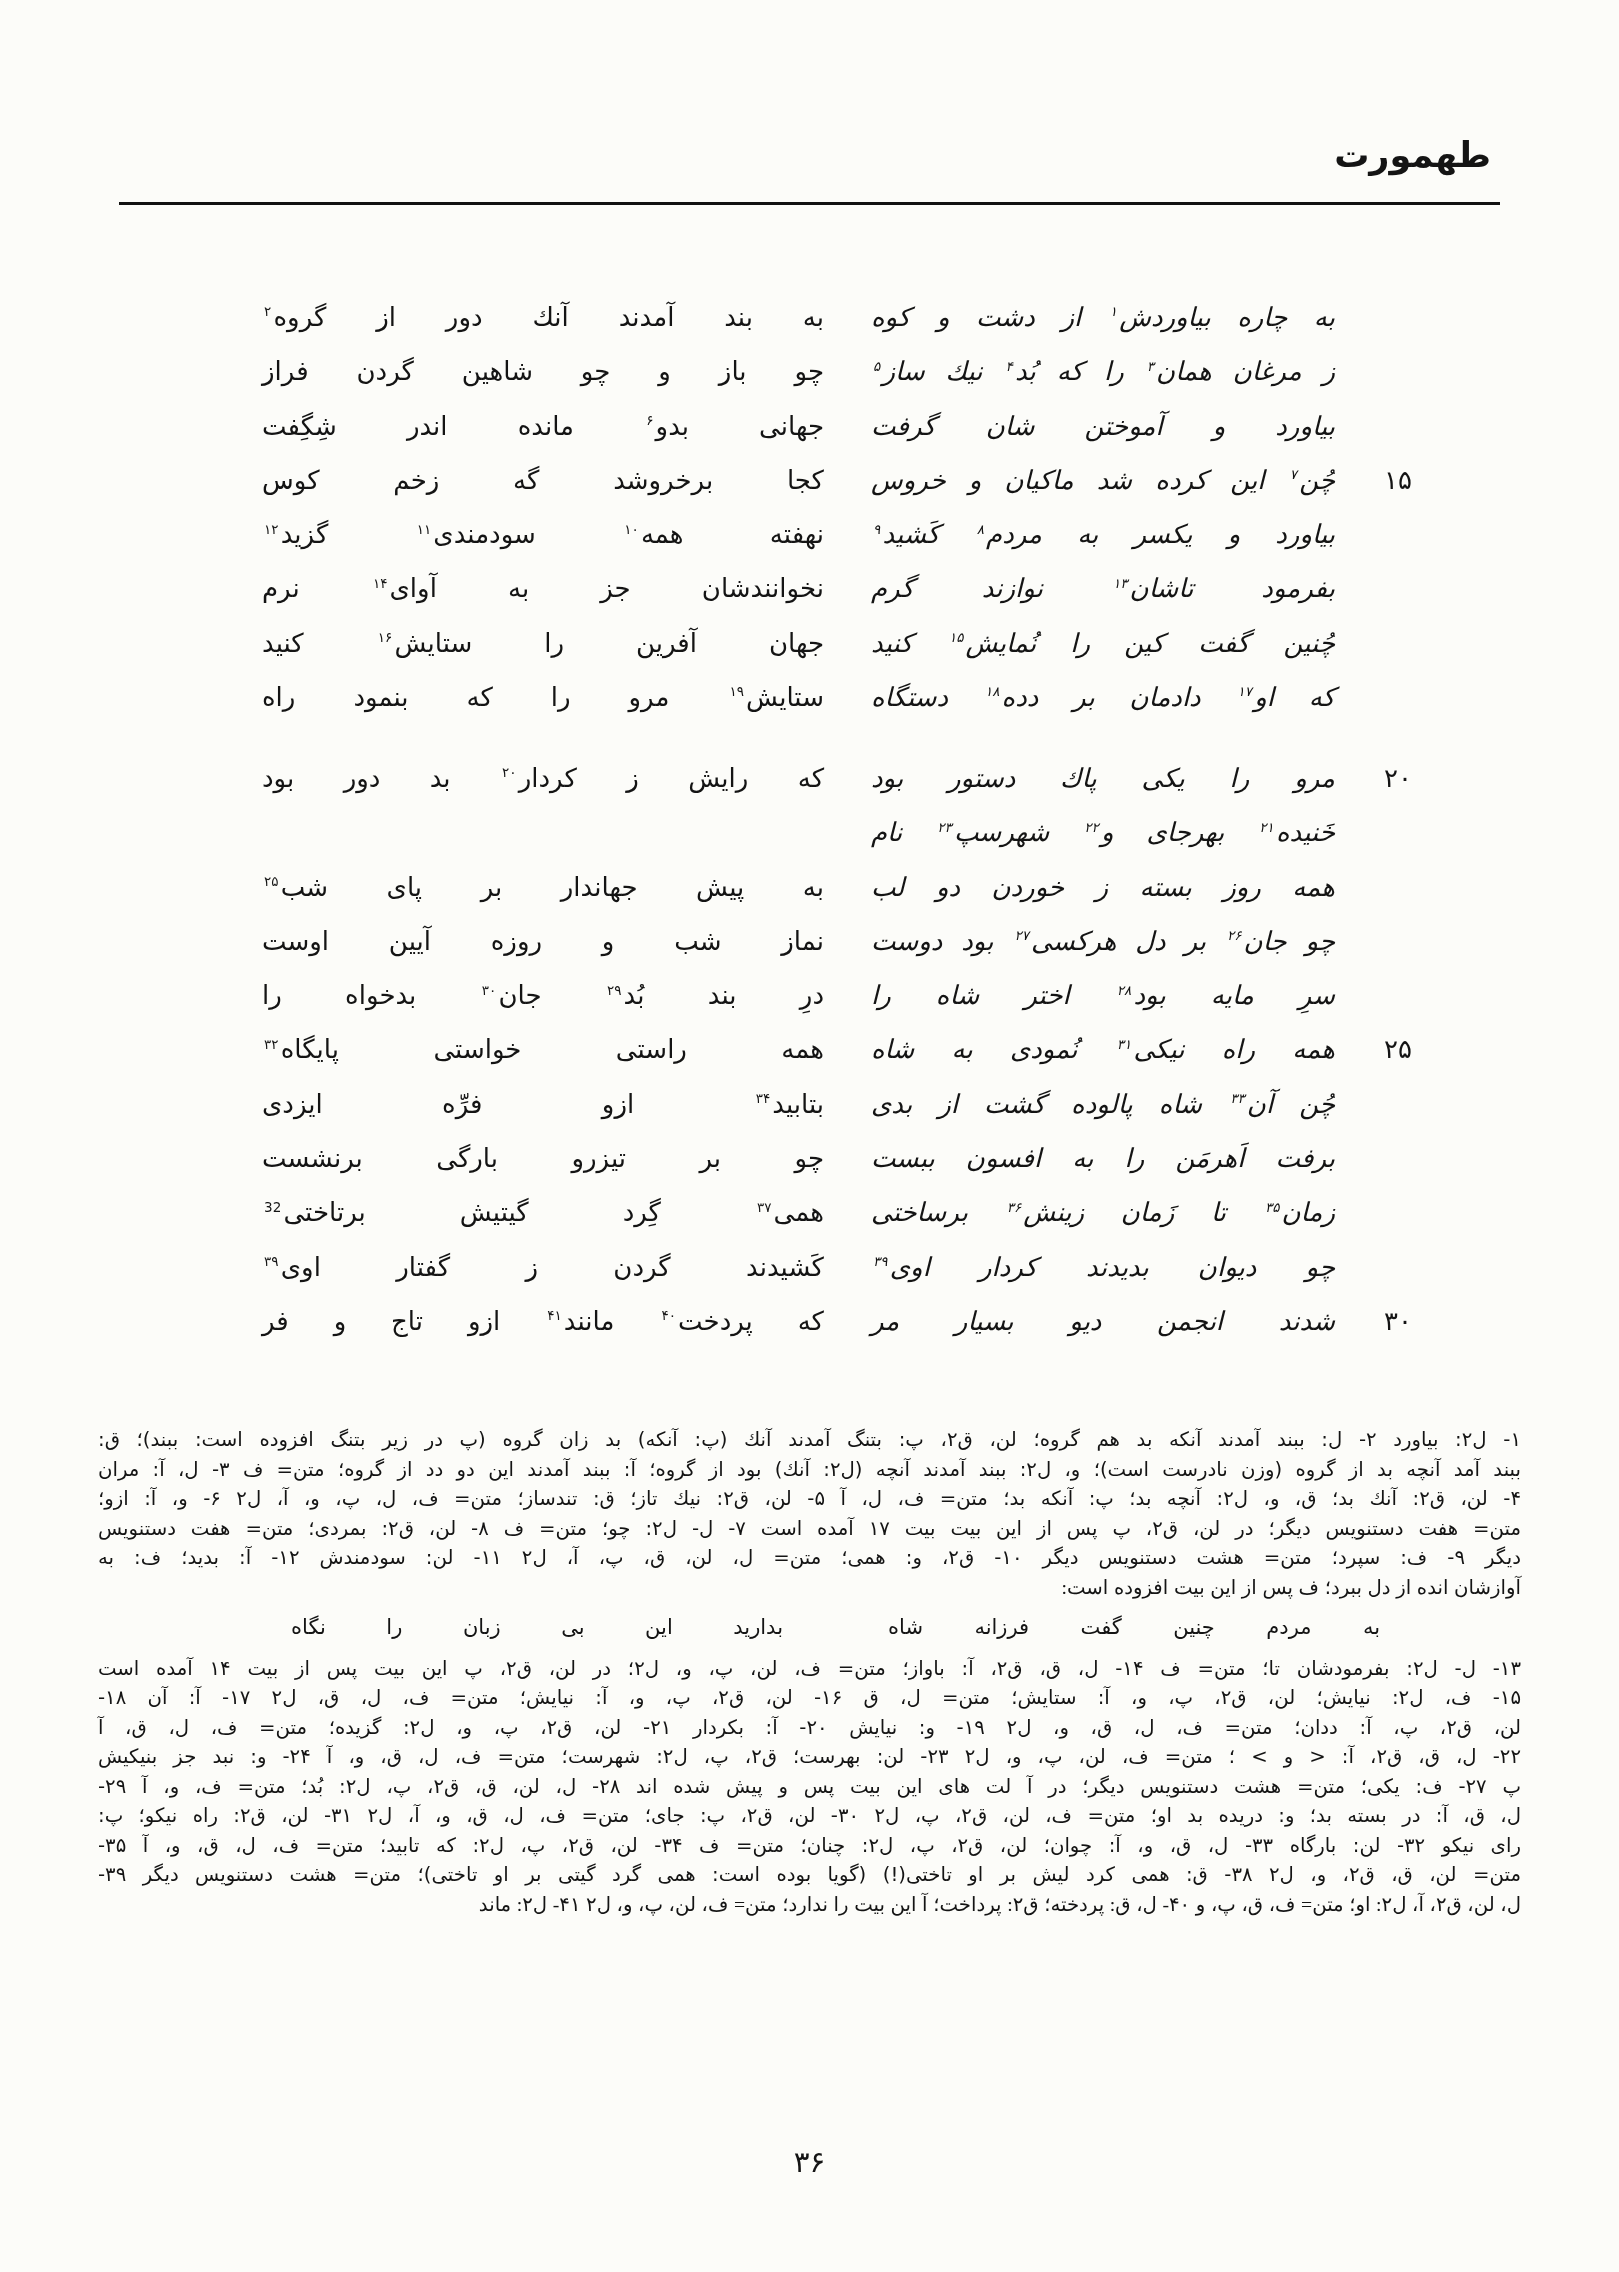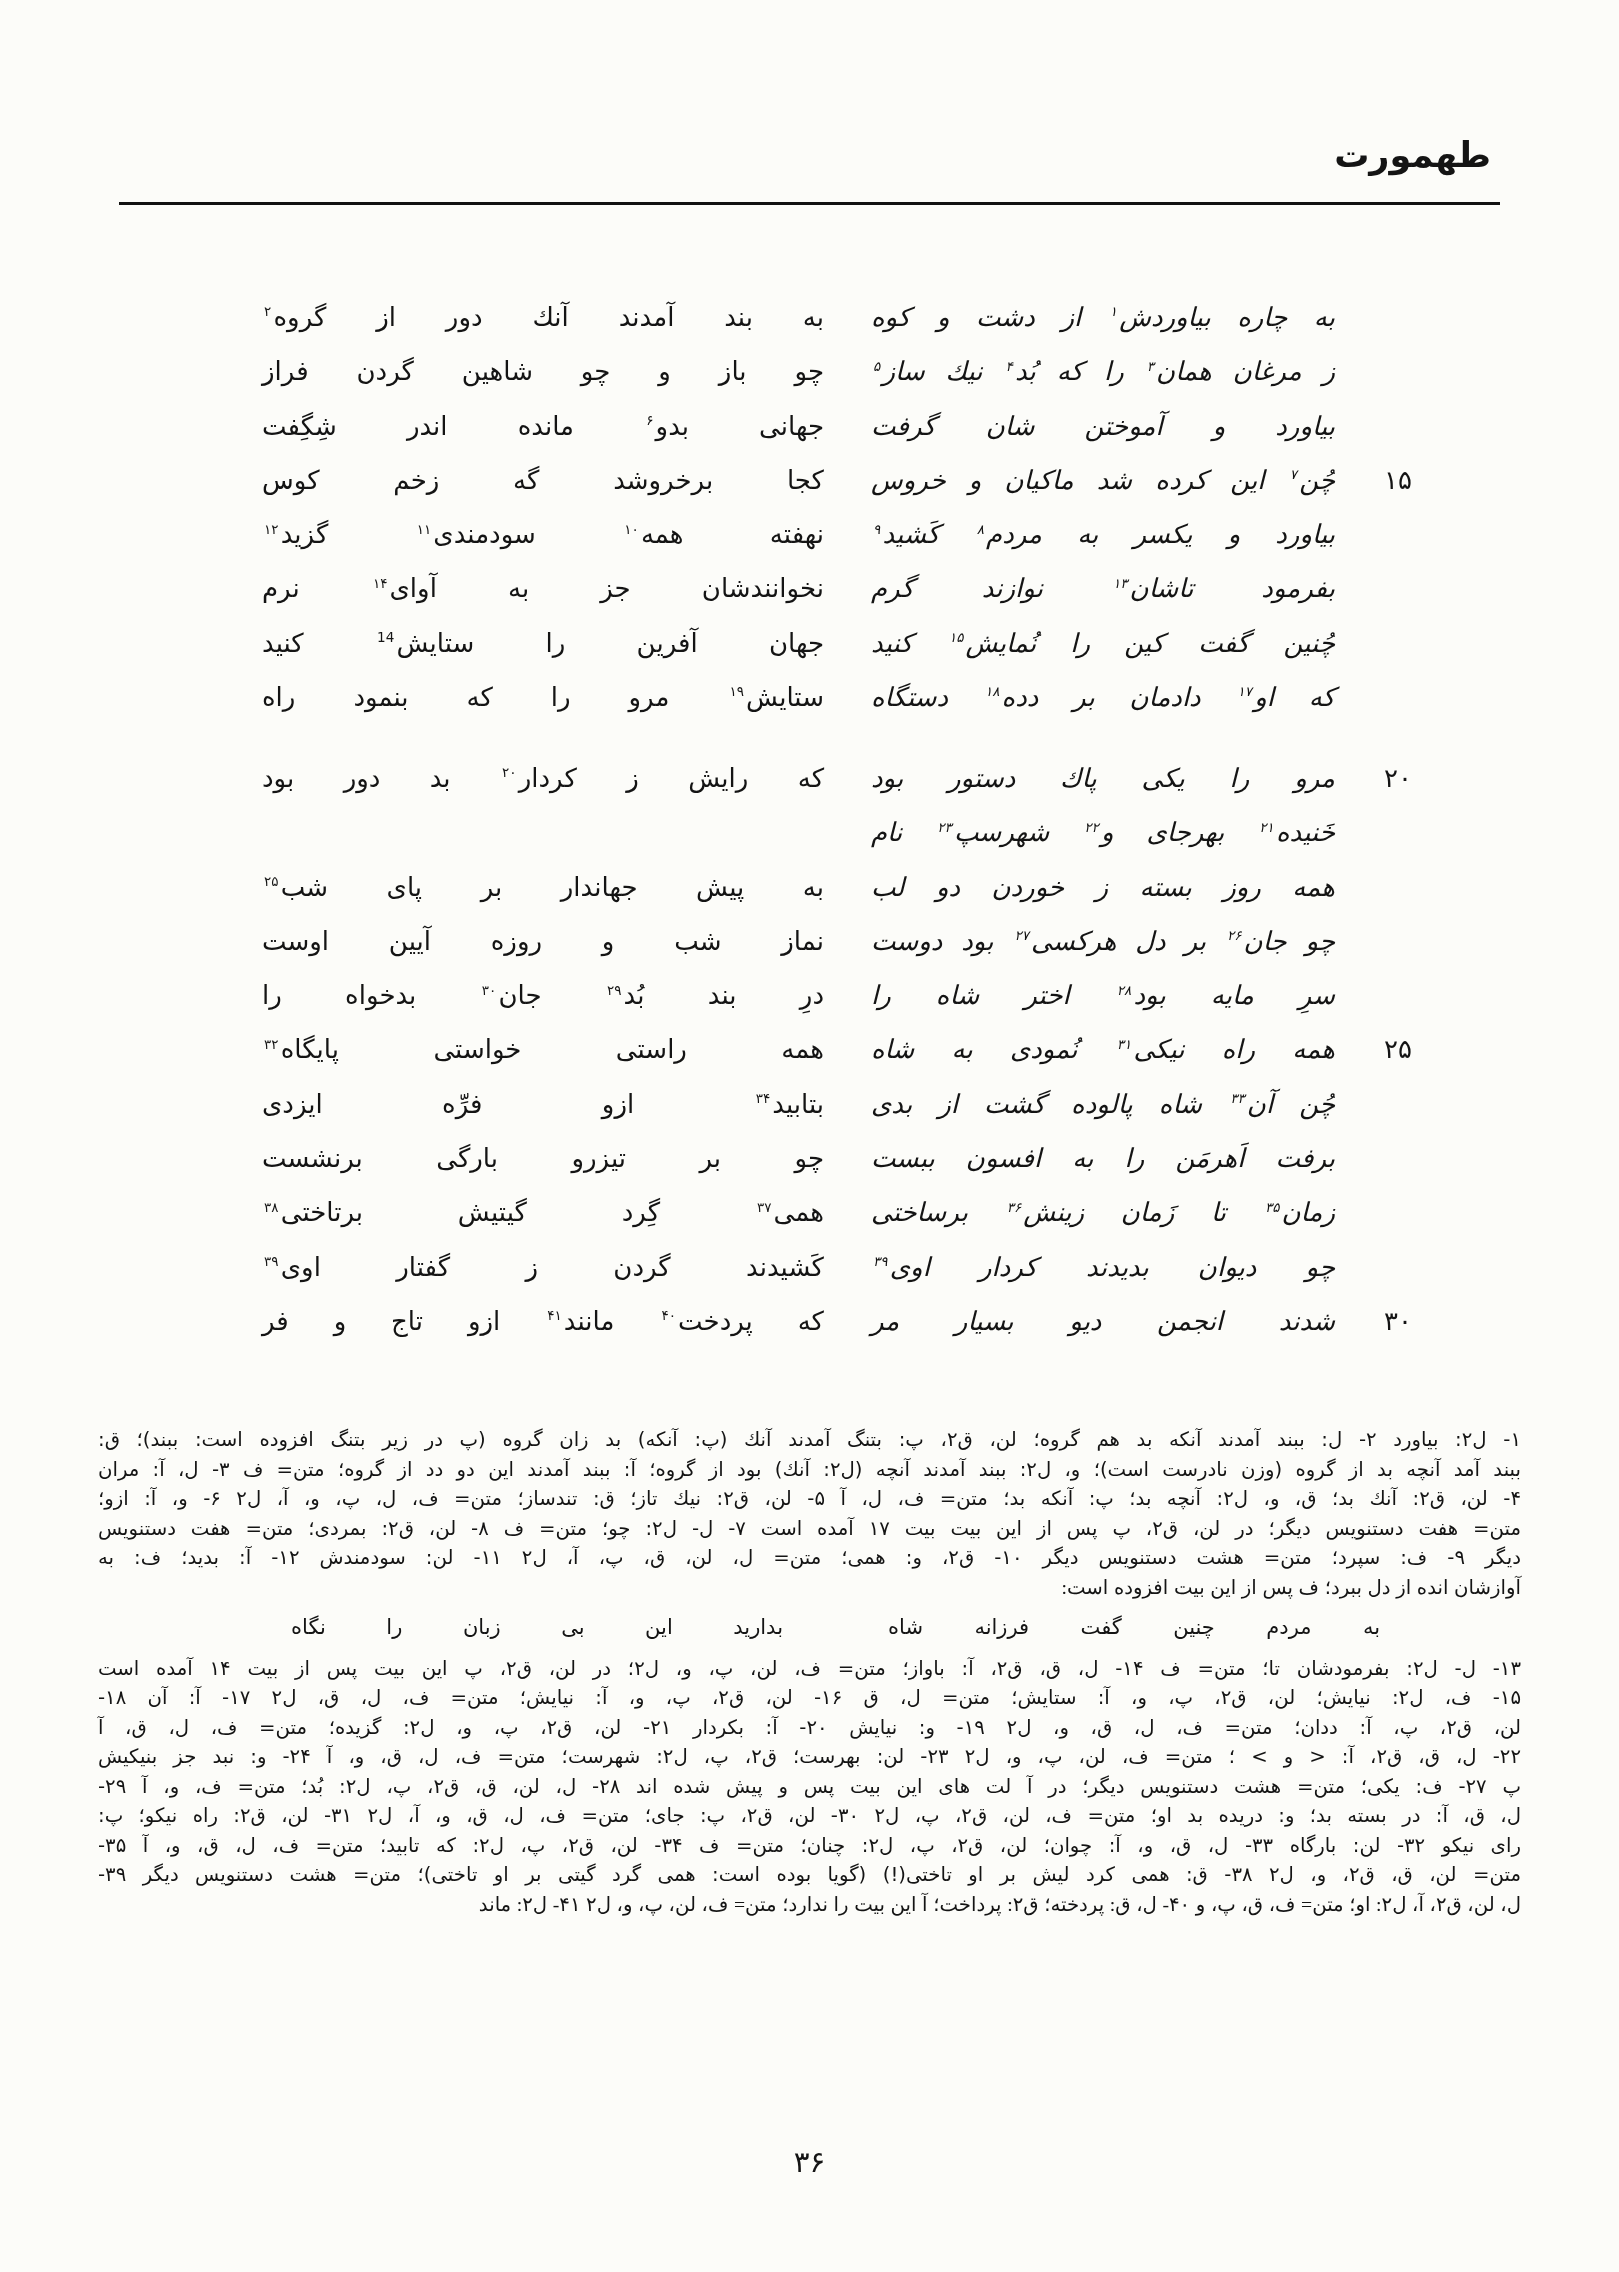--- a/index.html
+++ b/index.html
@@ -89,21 +89,21 @@
       <div class="hemi h2">نهفته همه<sup>۱۰</sup> سودمندی<sup>۱۱</sup> گزید<sup>۱۲</sup></div>
     </div>
     <div class="verse-row">
       <div class="vnum"></div>
       <div class="hemi h1">بفرمود تاشان<sup>۱۳</sup> نوازند گرم</div>
       <div class="hemi h2">نخوانندشان جز به آوای<sup>۱۴</sup> نرم</div>
     </div>
     <div class="verse-row">
       <div class="vnum"></div>
       <div class="hemi h1">چُنین گفت کین را نُمایش<sup>۱۵</sup> کنید</div>
-      <div class="hemi h2">جهان آفرین را ستایش<sup>14</sup> کنید</div>
+      <div class="hemi h2">جهان آفرین را ستایش<sup>۱۶</sup> کنید</div>
     </div>
     <div class="verse-row">
       <div class="vnum"></div>
       <div class="hemi h1">که او<sup>۱۷</sup> دادمان بر دده<sup>۱۸</sup> دستگاه</div>
       <div class="hemi h2">ستایش<sup>۱۹</sup> مرو را که بنمود راه</div>
     </div>
   </div>
 
   <div class="poem stanza-2">
     <div class="verse-row">
@@ -141,21 +141,21 @@
       <div class="hemi h2">بتابید<sup>۳۴</sup> ازو فرِّه ایزدی</div>
     </div>
     <div class="verse-row">
       <div class="vnum"></div>
       <div class="hemi h1">برفت اَهرمَن را به افسون ببست</div>
       <div class="hemi h2">چو بر تیزرو بارگی برنشست</div>
     </div>
     <div class="verse-row">
       <div class="vnum"></div>
       <div class="hemi h1">زمان<sup>۳۵</sup> تا زَمان زینش<sup>۳۶</sup> برساختی</div>
-      <div class="hemi h2">همی<sup>۳۷</sup> گِرد گیتیش برتاختی<sup>۳۸</sup></div>
+      <div class="hemi h2">همی<sup>۳۷</sup> گِرد گیتیش برتاختی<sup>32</sup></div>
     </div>
     <div class="verse-row">
       <div class="vnum"></div>
       <div class="hemi h1">چو دیوان بدیدند کردار اوی<sup>۳۹</sup></div>
       <div class="hemi h2">کَشیدند گردن ز گفتار اوی<sup>۳۹</sup></div>
     </div>
     <div class="verse-row">
       <div class="vnum">۳۰</div>
       <div class="hemi h1">شدند انجمن دیو بسیار مر</div>
       <div class="hemi h2">که پردخت<sup>۴۰</sup> مانند<sup>۴۱</sup> ازو تاج و فر</div>

